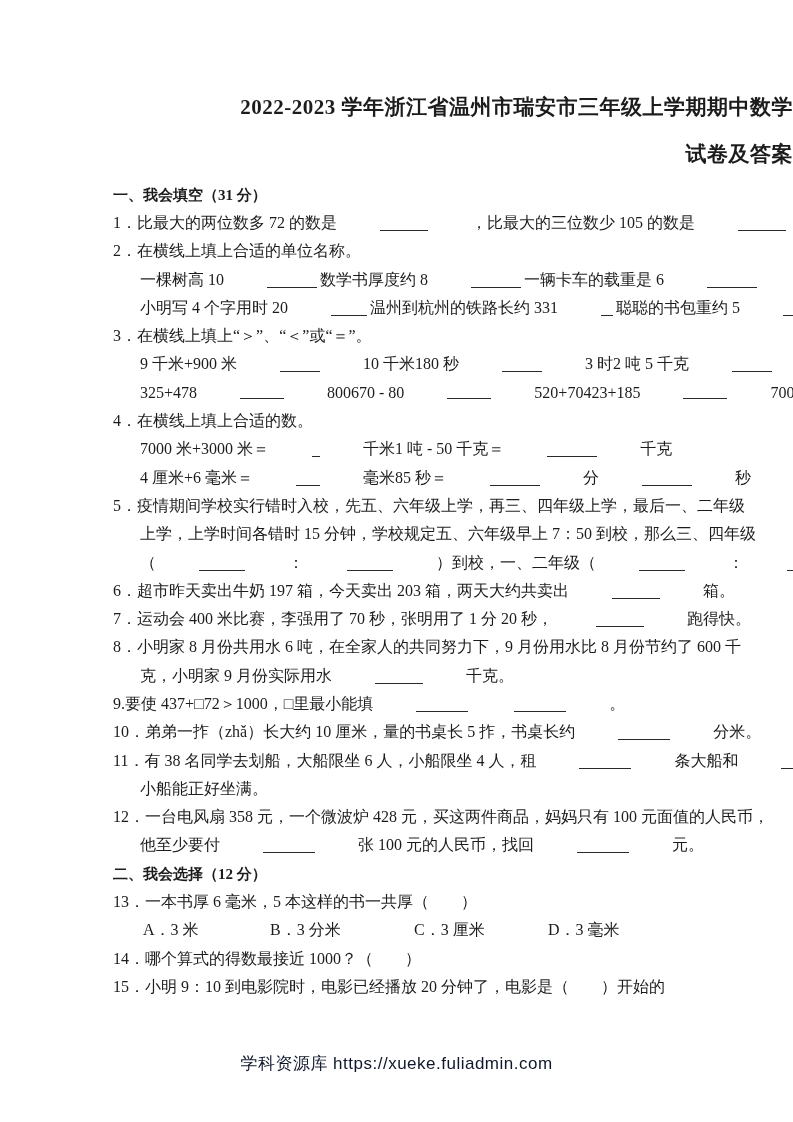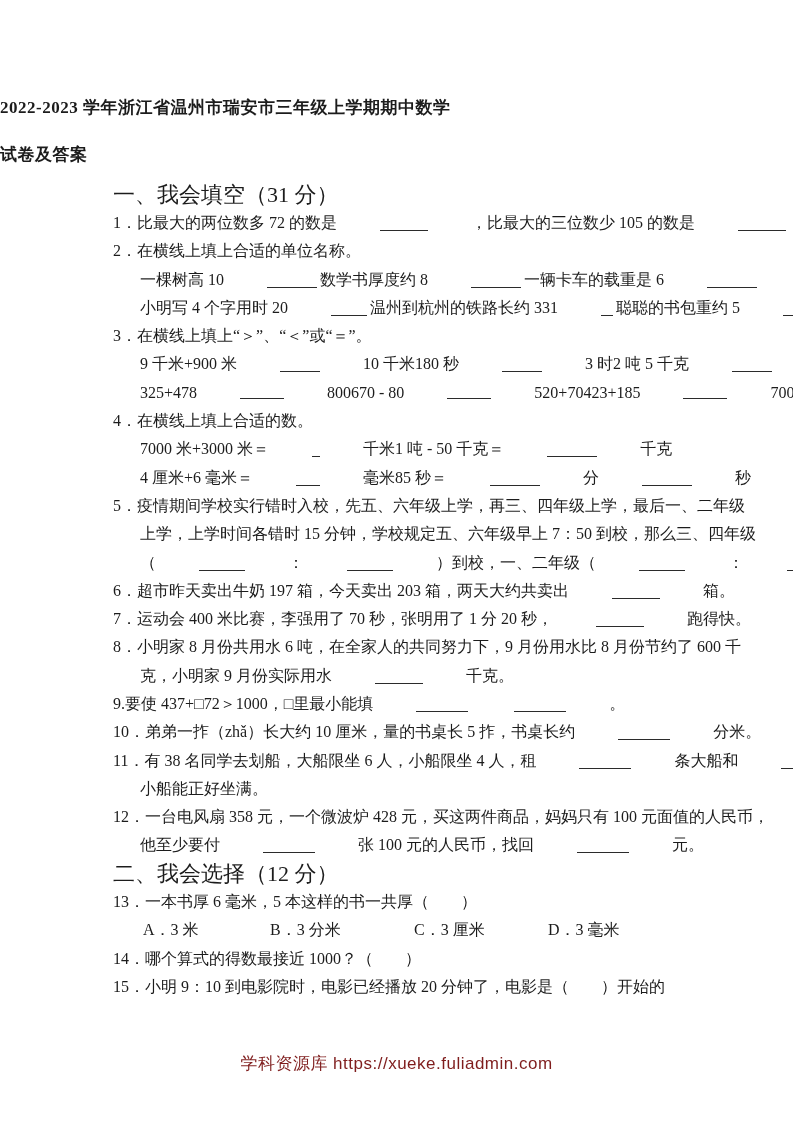--- a/index.html
+++ b/index.html
@@ -7,49 +7,49 @@
     width:793px;height:1122px;
     background:#ffffff;
     position:relative;
     overflow:hidden;
     font-family:"Liberation Serif","DejaVu Serif",serif;
     color:#1c1c1c;
   }
   .page{position:absolute;inset:0;}
   .title{
     position:absolute;top:84px;left:0;width:793px;
-    text-align:left;font-weight:bold;font-size:17px;line-height:47px;
+    text-align:right;font-weight:bold;font-size:21px;line-height:47px;
     letter-spacing:0.5px;
   }
   .content{
     position:absolute;left:113px;top:181px;width:577px;
     font-size:16px;
   }
   .line{
     display:flex;align-items:center;height:28.3px;
     white-space:nowrap;
   }
-  .line.heading{font-weight:normal;font-size:22px;}
+  .line.heading{font-weight:bold;font-size:15px;}
   .line.spread{justify-content:space-between;}
   .line.grid2{display:grid;grid-template-columns:255px auto;align-items:center;}
   .line.options{display:grid;grid-template-columns:127px 144px 134px auto;align-items:center;padding-left:30px;}
   .indent{padding-left:27px;}
   .line.grid2.indent{padding-left:27px;}
   .col{display:inline-flex;align-items:center;gap:40px;}
   .txt{display:inline;}
   .blank{
     display:inline-block;height:12px;
     border-bottom:1.5px solid #2b2b2b;
     margin:0 3px;align-self:flex-end;margin-bottom:3px;
   }
   .footer{
     position:absolute;top:1052px;left:0;width:793px;
     text-align:center;
     font-family:"Liberation Sans","DejaVu Sans",sans-serif;
-    font-size:17px;color:#7f1d1d;letter-spacing:0.5px;
+    font-size:17px;color:#0f172a;letter-spacing:0.5px;
   }
 </style>
 </head>
 <body>
 
 <div class="page">
   <div class="title">
     <div>2022-2023 学年浙江省温州市瑞安市三年级上学期期中数学</div>
     <div>试卷及答案</div>
   </div>

